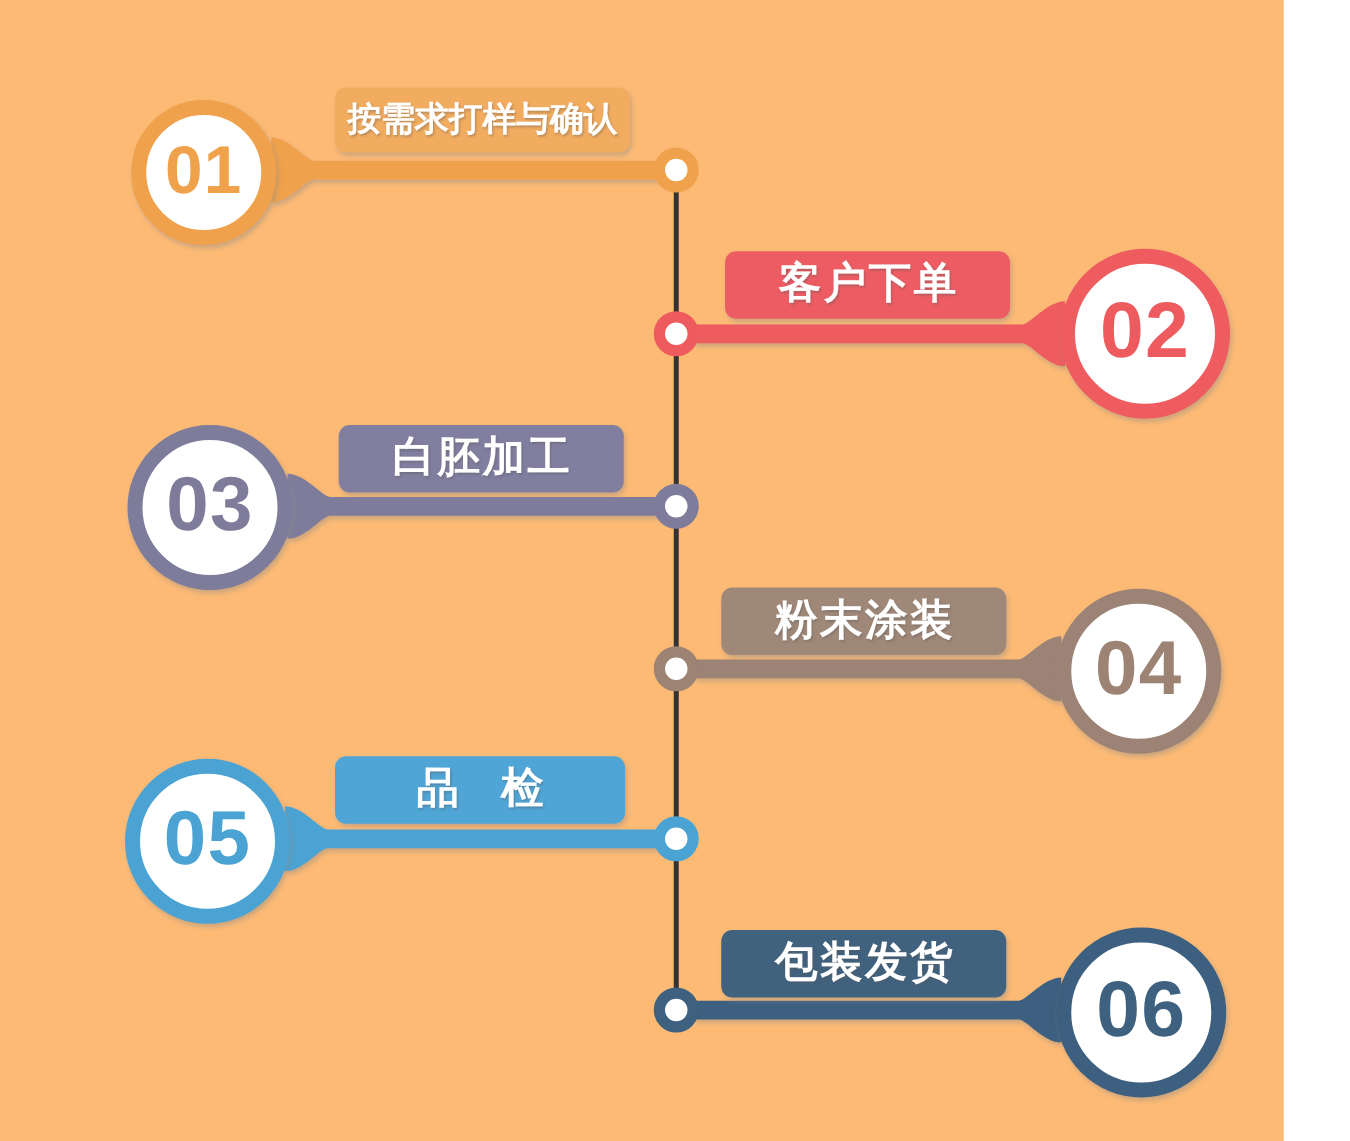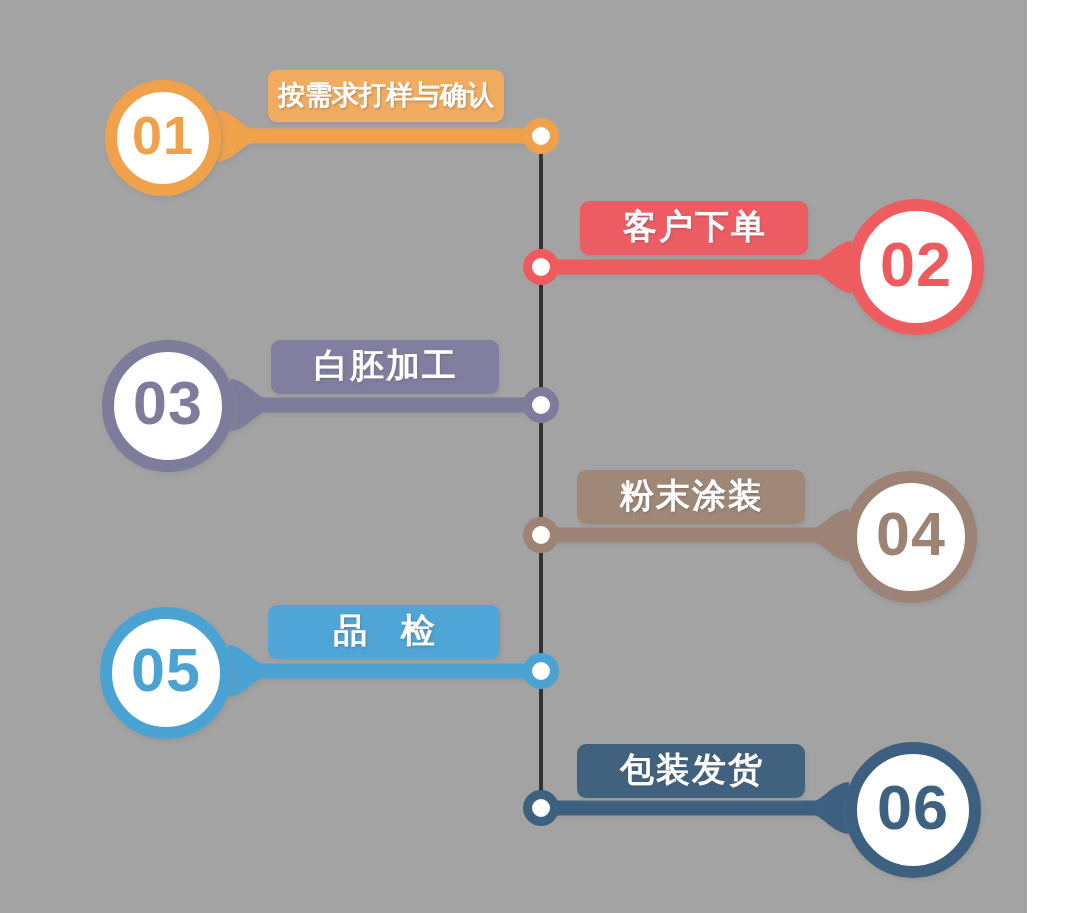--- a/index.html
+++ b/index.html
@@ -11,21 +11,21 @@
   body {
     width: 1080px;
     height: 913px;
     overflow: hidden;
     font-family: "Liberation Sans", "DejaVu Sans", sans-serif;
   }
   #diagram-root {
     position: relative;
     width: 1027px;
     height: 913px;
-    background: #a3a3a3;
+    background: #fdba74;
     text-align: center;
   }
   #flow-svg {
     position: absolute;
     top: 0;
     left: 0;
     width: 1080px;
     height: 913px;
     display: block;
   }

